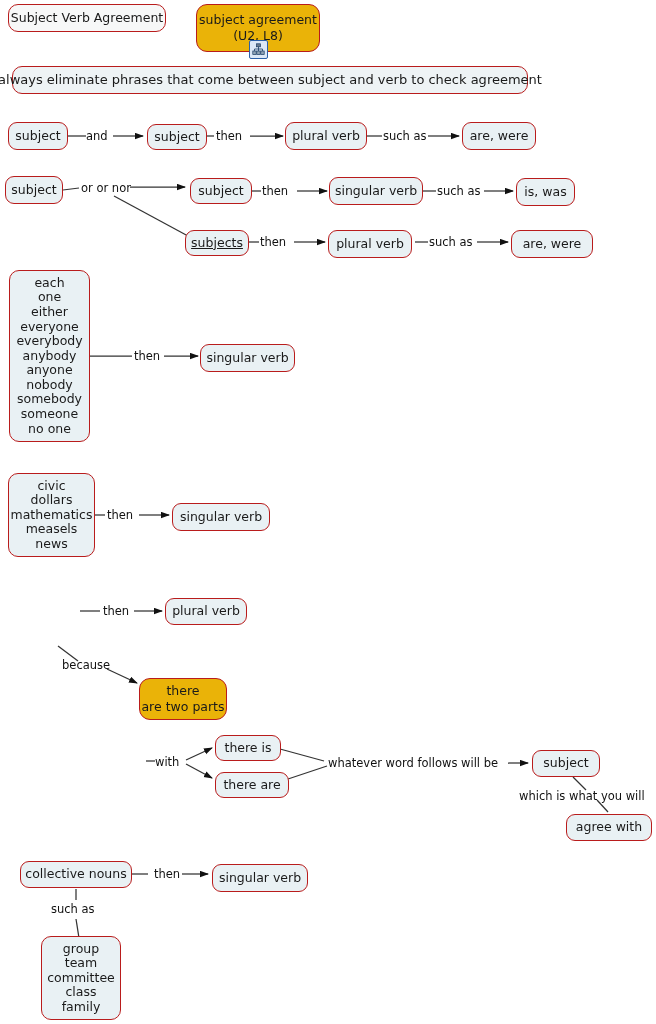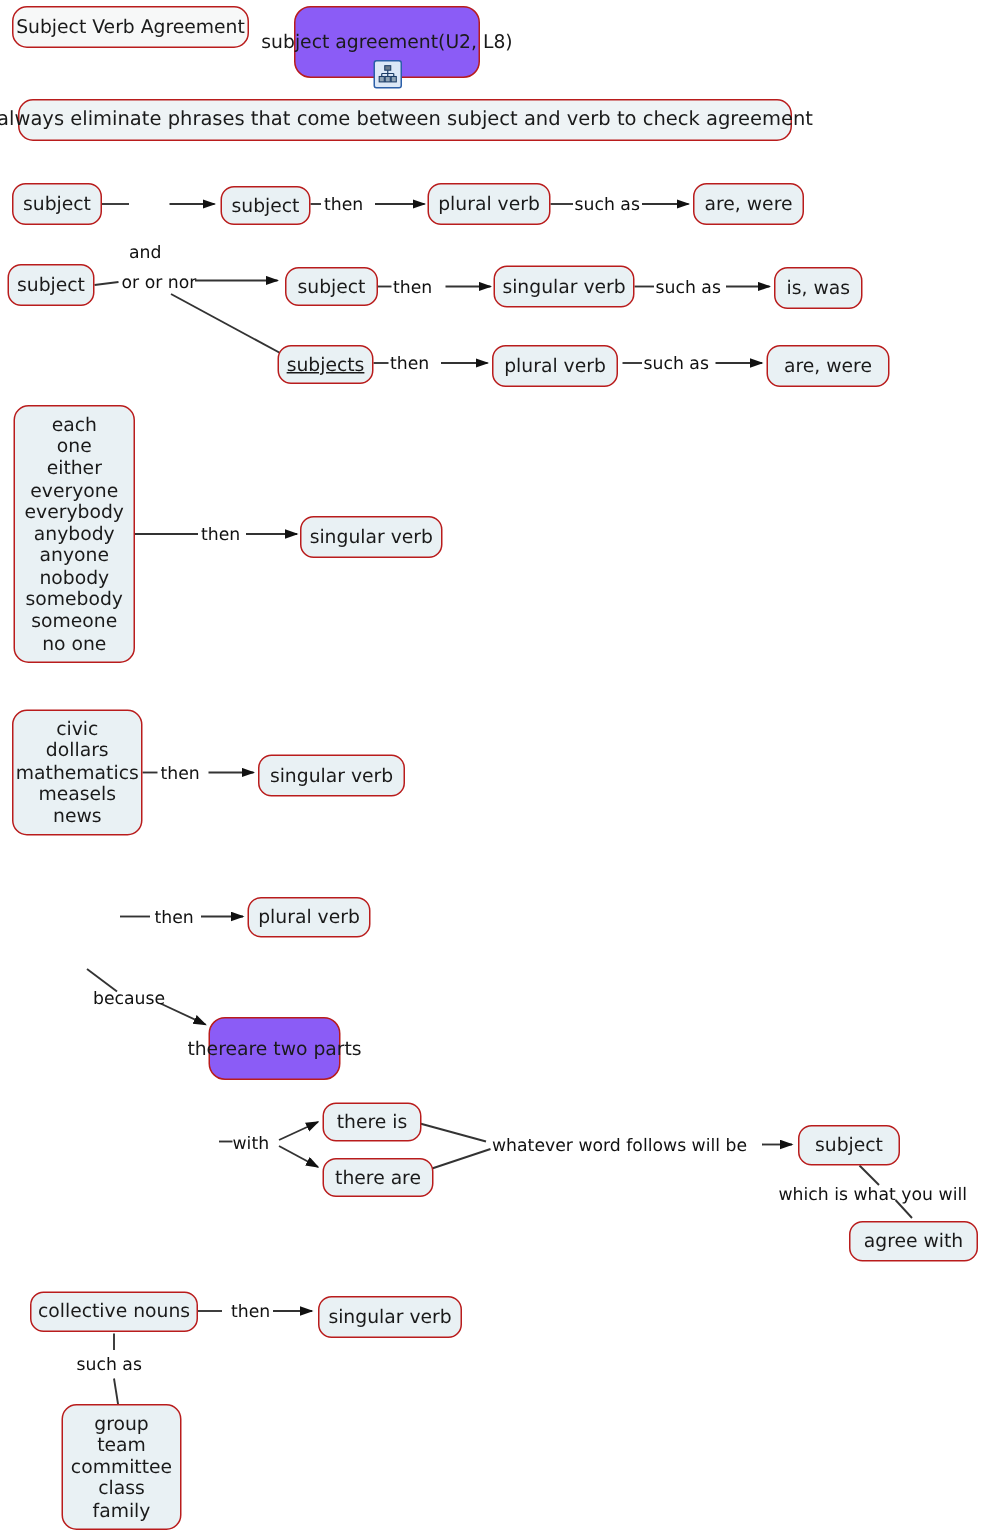--- a/index.html
+++ b/index.html
@@ -28,23 +28,23 @@
   .node.title{
     background:#f7f8f8;
     border-radius:10px;
   }
   .node.banner{
     background:#eef3f5;
     border-radius:10px;
     font-size:13px;
   }
   .node.topic{
-    background:#8b5cf6;
+    background:#eab308;
     border-radius:11px;
-    flex-direction:row;
+    flex-direction:column;
     line-height:16px;
   }
   .node.list{
     align-items:center;justify-content:center;
     line-height:14.6px;
     border-radius:10px;
   }
   .edge-label{
     position:absolute;
     font-size:11.5px;
@@ -145,21 +145,21 @@
     </svg>
   </div>
 
   <div class="node banner" style="left:12px;top:66px;width:516px;height:28px;">
     <span>always eliminate phrases that come between subject and verb to check agreement</span>
   </div>
 
   <div class="node" style="left:8px;top:122px;width:60px;height:28px;">
     <span>subject</span>
   </div>
-  <div class="edge-label" style="left:86px;top:130px;margin-top:32px;">and</div>
+  <div class="edge-label" style="left:86px;top:130px;">and</div>
   <div class="node" style="left:147px;top:124px;width:60px;height:26px;">
     <span>subject</span>
   </div>
   <div class="edge-label" style="left:216px;top:130px;">then</div>
   <div class="node" style="left:285px;top:122px;width:82px;height:28px;">
     <span>plural verb</span>
   </div>
   <div class="edge-label" style="left:383px;top:130px;">such as</div>
   <div class="node" style="left:462px;top:122px;width:74px;height:28px;">
     <span>are, were</span>

